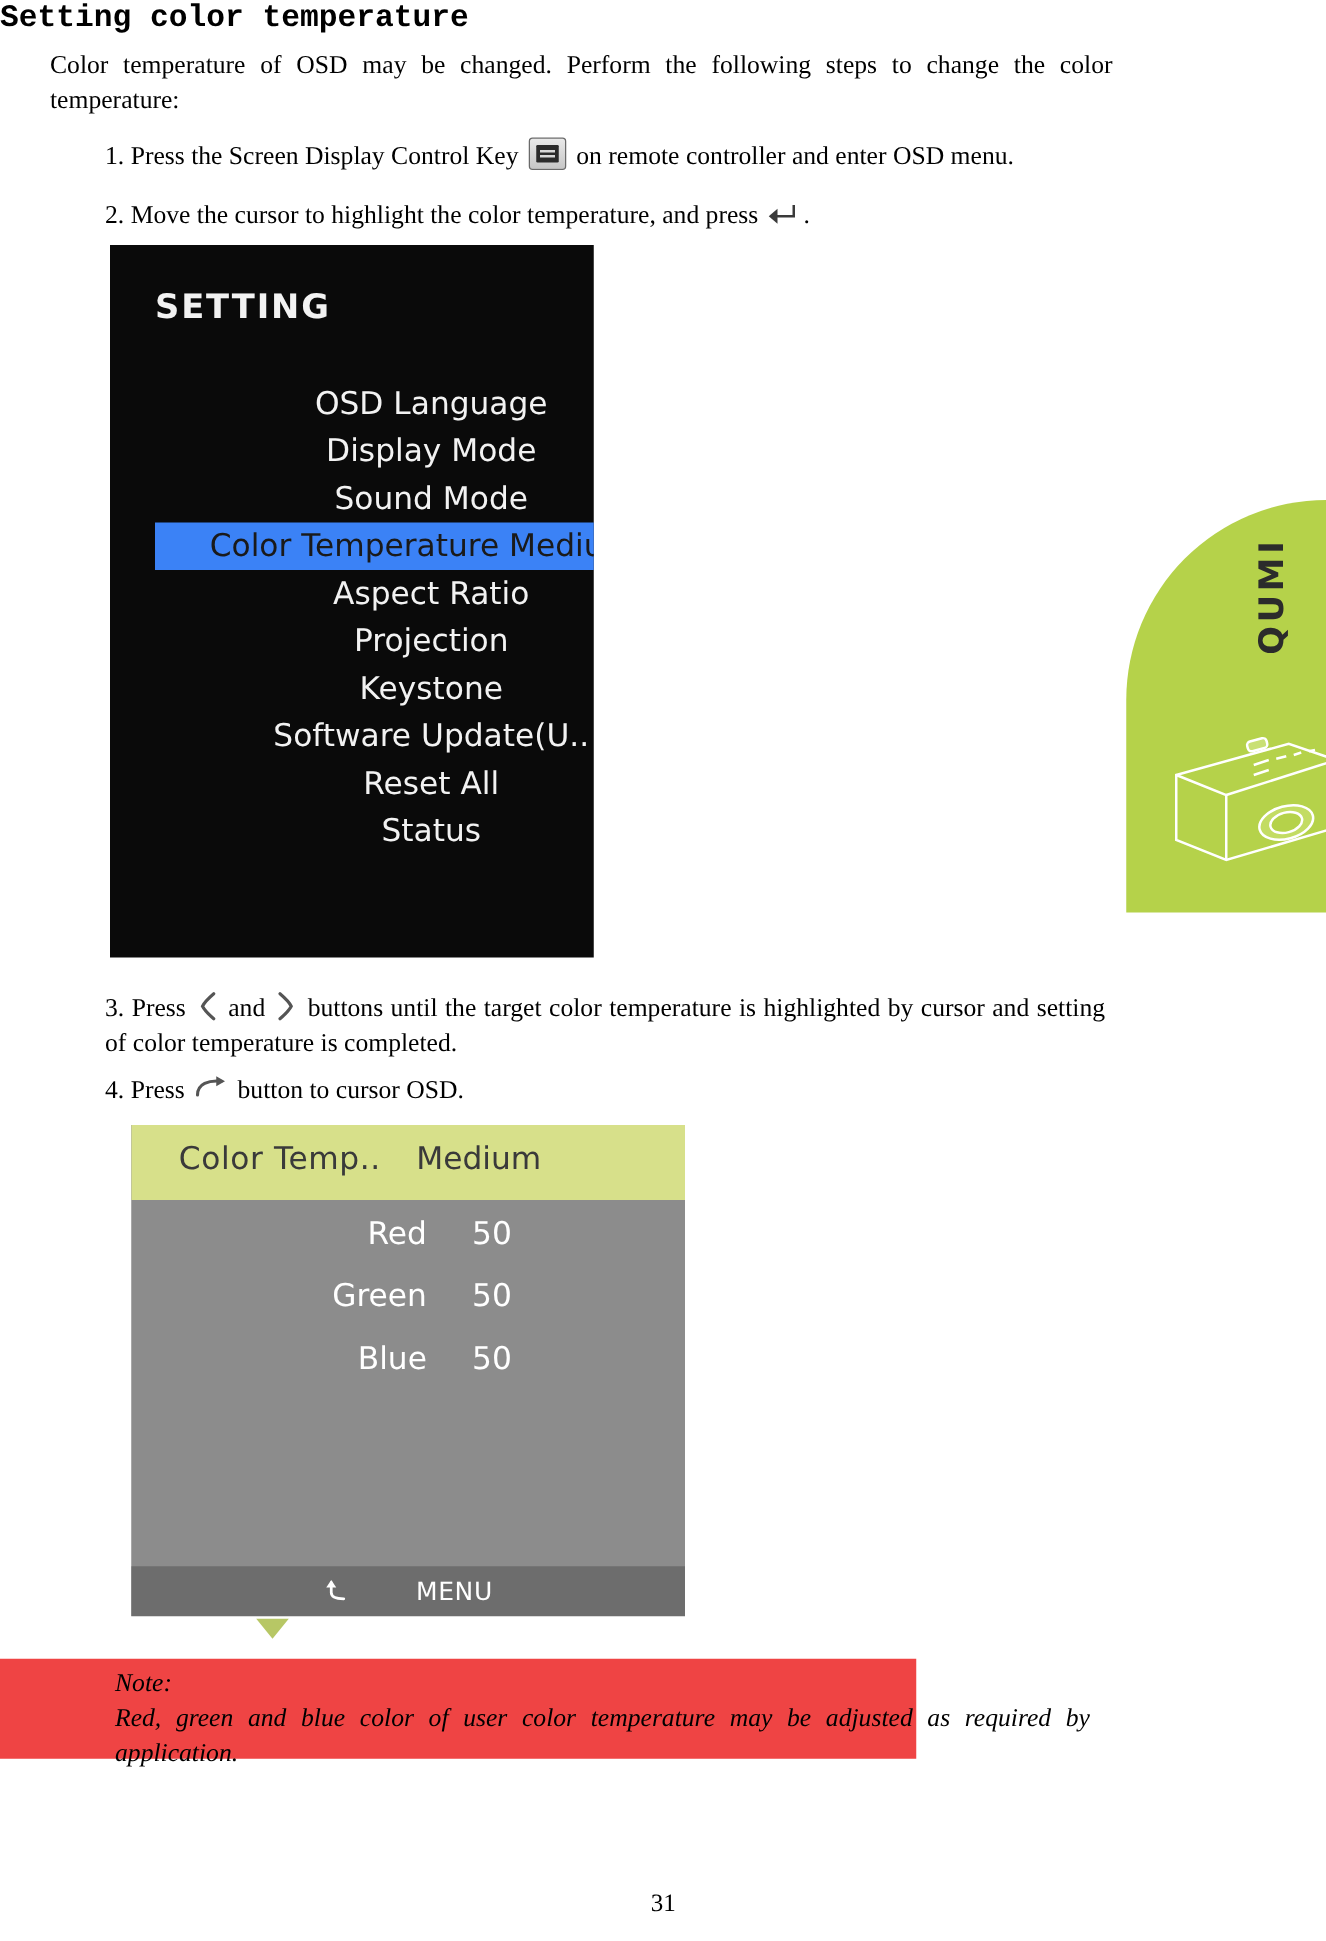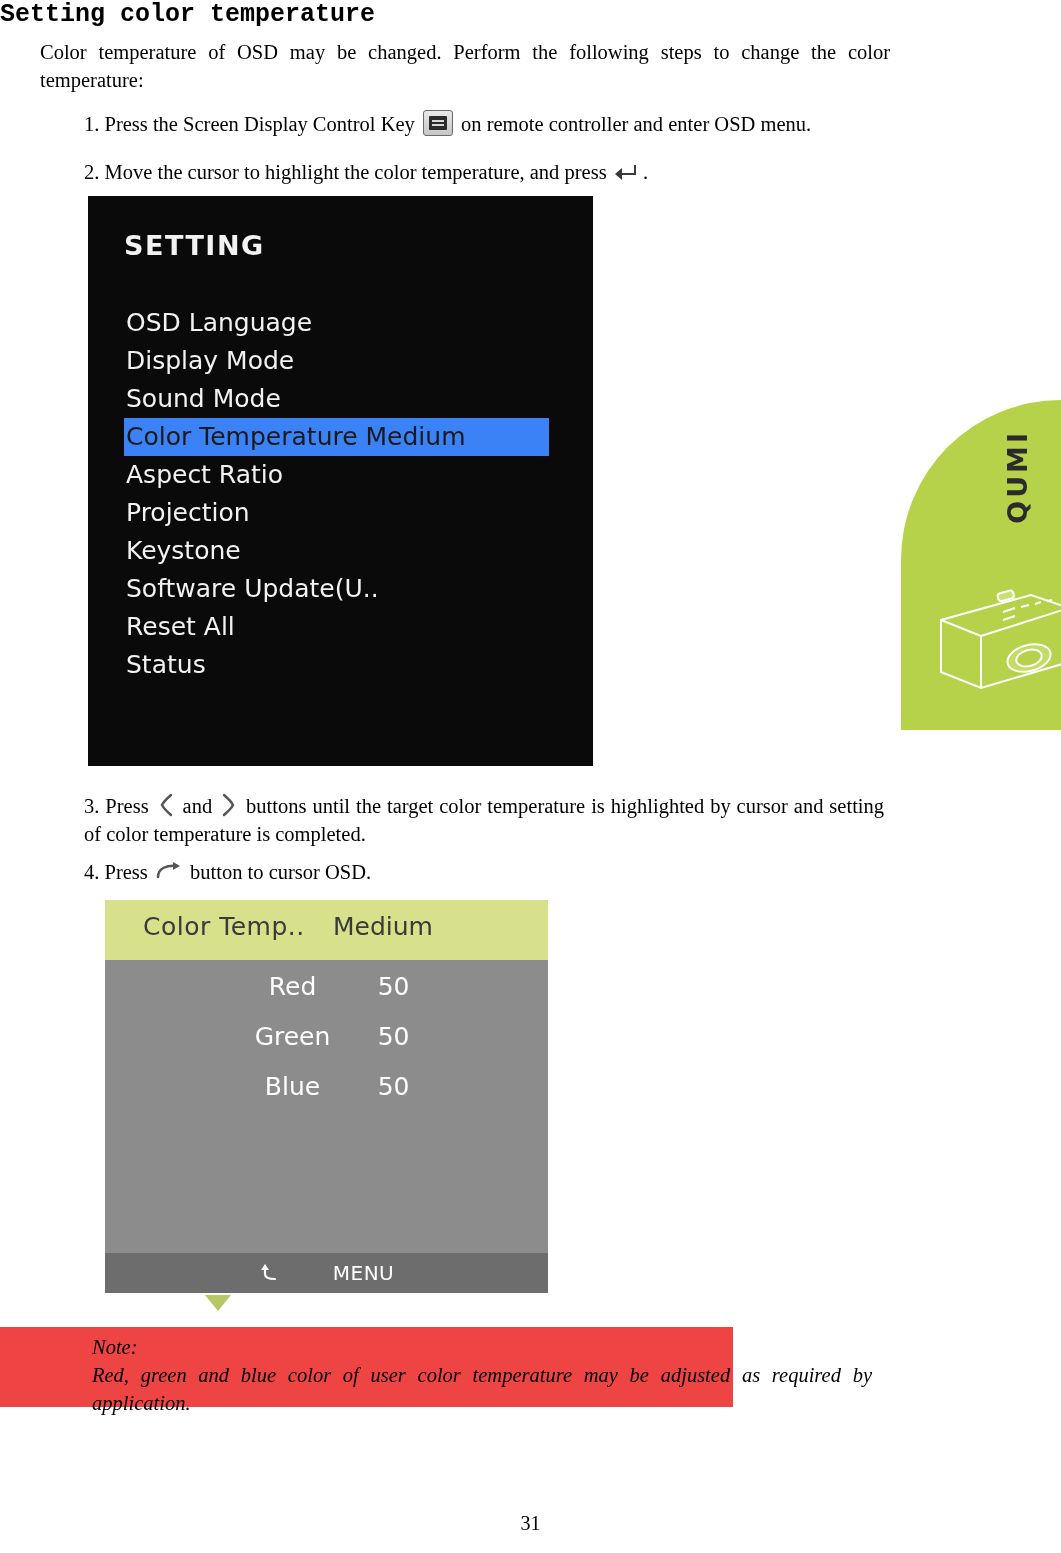--- a/index.html
+++ b/index.html
@@ -95,24 +95,25 @@
     height: 22px;
     vertical-align: -4px;
     position: relative;
   }
 
   
   .osd1 {
     position: absolute;
     left: 88px;
     top: 196px;
-    width: 505px;
+    width: 387px;
     height: 570px;
     background: #0a0a0a;
     overflow: hidden;
+    text-align: center;
   }
   .osd1-title {
     position: absolute;
     left: 36px;
     top: 34px;
     font-family: "DejaVu Sans", sans-serif;
     font-weight: bold;
     font-size: 27px;
     color: #f2f2f2;
     letter-spacing: 1.5px;
@@ -185,21 +186,21 @@
     width: 443px;
   }
   .osd2-row {
     height: 50px;
     line-height: 50px;
     text-align: center;
     font-family: "DejaVu Sans", sans-serif;
     font-size: 25px;
     color: #ffffff;
   }
-  .osd2-row .lbl { display: inline-block; min-width: 98px; text-align: center; }
+  .osd2-row .lbl { display: inline-block; min-width: 98px; text-align: right; }
   .osd2-row .val { display: inline-block; min-width: 52px; text-align: right; margin-left: 16px; }
   .osd2-footer {
     position: absolute;
     left: 0;
     bottom: 0;
     width: 443px;
     height: 40px;
     background: #6d6d6d;
     display: flex;
     align-items: center;

